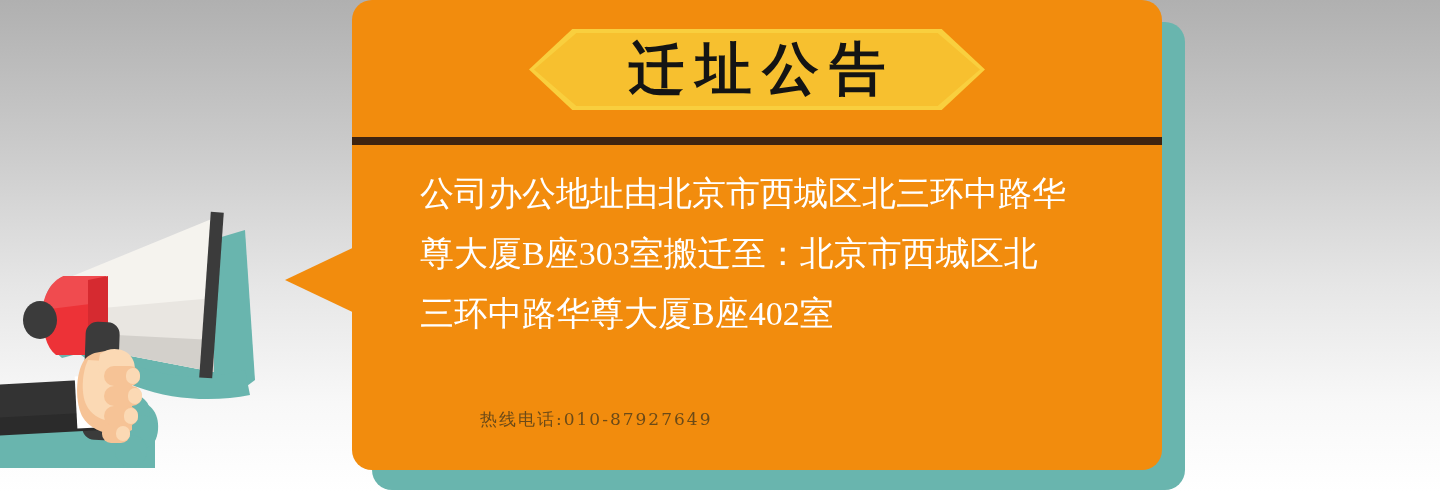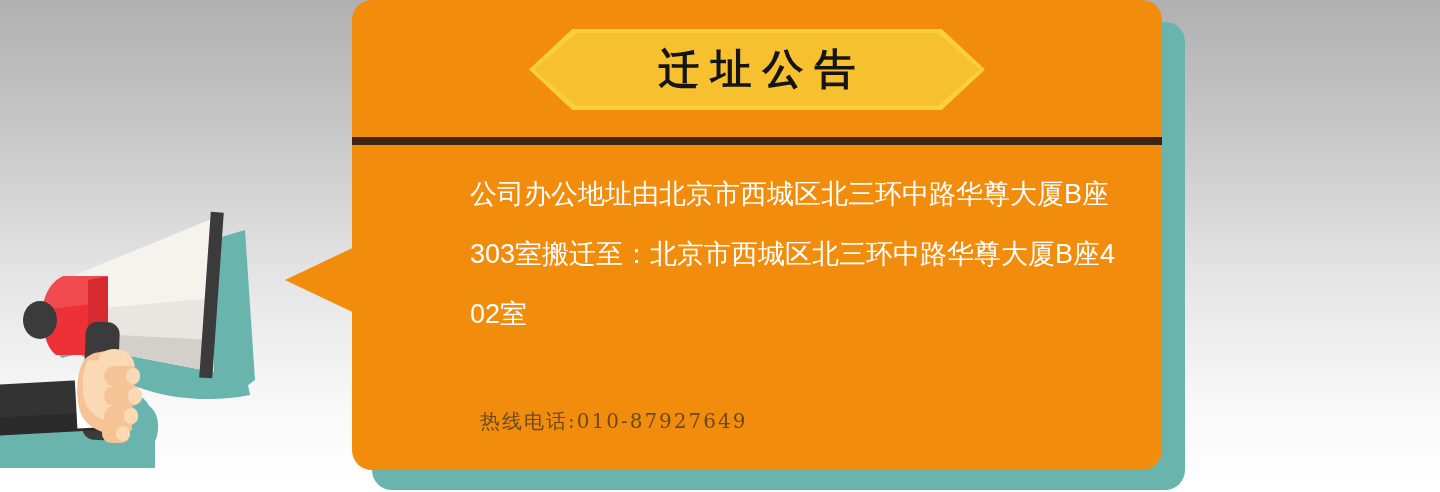--- a/index.html
+++ b/index.html
@@ -88,65 +88,65 @@
     background: #f9cf3e;
     left: -5px; right: -5px; top: -4px; bottom: -4px;
   }
   .ribbon-title {
     position: absolute;
     inset: 0;
     display: flex;
     align-items: center;
     justify-content: center;
     color: #141414;
-    font-size: 41px;
+    font-size: 56px;
     font-weight: bold;
     letter-spacing: 11px;
     text-indent: 11px;
     font-family: "DejaVu Sans", "Liberation Sans", sans-serif;
     white-space: nowrap;
   }
 
   
   .divider {
     position: absolute;
     left: 352px;
     top: 137px;
     width: 810px;
     height: 8px;
     background: #3f2410;
   }
 
   
   .body-text {
     position: absolute;
-    left: 470px;
+    left: 420px;
     top: 164px;
     width: 648px;
     color: #ffffff;
-    font-size: 27px;
+    font-size: 34px;
     line-height: 60px;
-    font-family: Liberation Sans, sans-serif;
+    font-family: Liberation Serif, serif;
     letter-spacing: 0px;
     word-break: break-all;
   }
 
   
   .contacts {
     position: absolute;
     left: 444px;
     top: 408px;
     width: 650px;
     display: flex;
     justify-content: space-between;
     align-items: center;
   }
   .contact-item {
     color: #6b4a18;
-    font-size: 20px;
+    font-size: 17px;
     letter-spacing: 2px;
     font-family: "DejaVu Serif", "Liberation Serif", serif;
     white-space: nowrap;
   }
   .contact-item.hotline { margin-left: 36px; }
   .contact-item.qq { margin-right: 38px; }
 </style>
 </head>
 <body>
 

